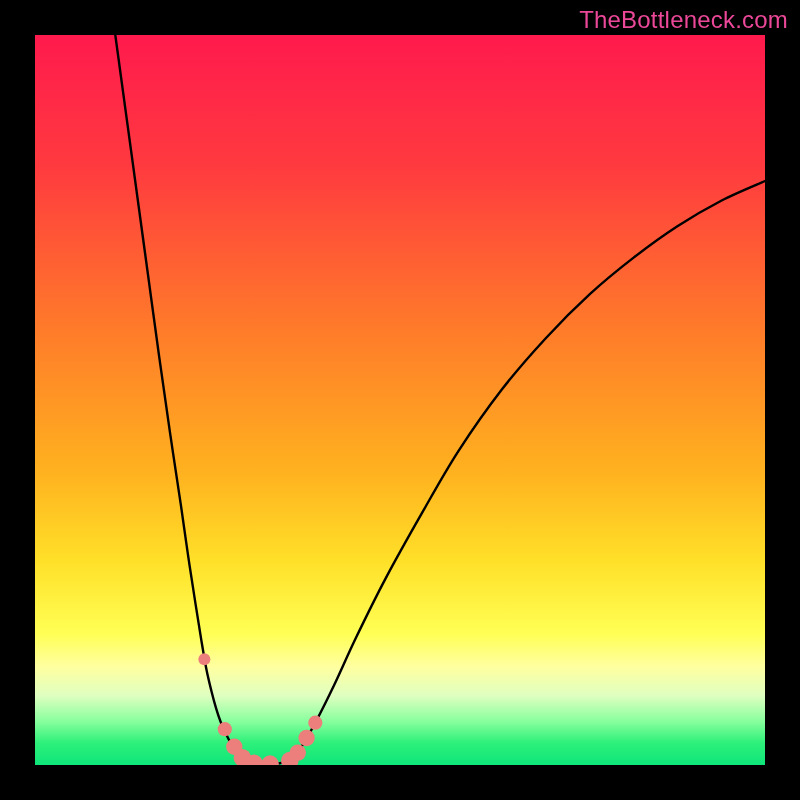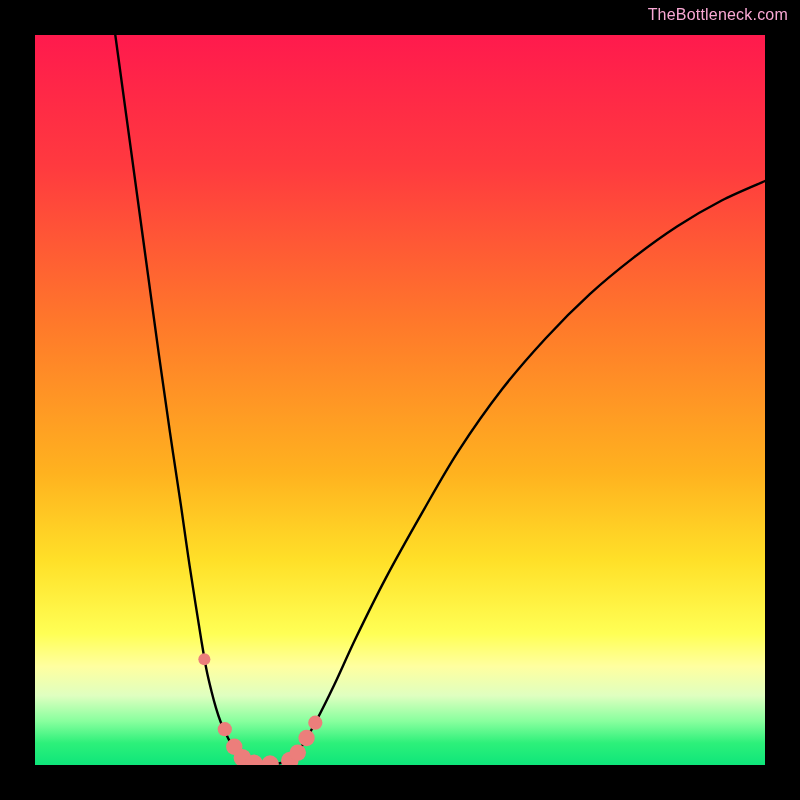--- a/index.html
+++ b/index.html
@@ -38,22 +38,22 @@
     position: absolute;
     left: 0;
     top: 0;
     width: 100%;
     height: 100%;
   }
   .watermark {
     position: absolute;
     top: 6px;
     right: 12px;
-    color: #f9a8d4;
-    font-size: 16px;
+    color: #ec4899;
+    font-size: 24px;
     letter-spacing: 0.2px;
   }
 </style>
 </head>
 <body>
 
 <div class="frame">
 
   <div class="watermark">TheBottleneck.com</div>
 

